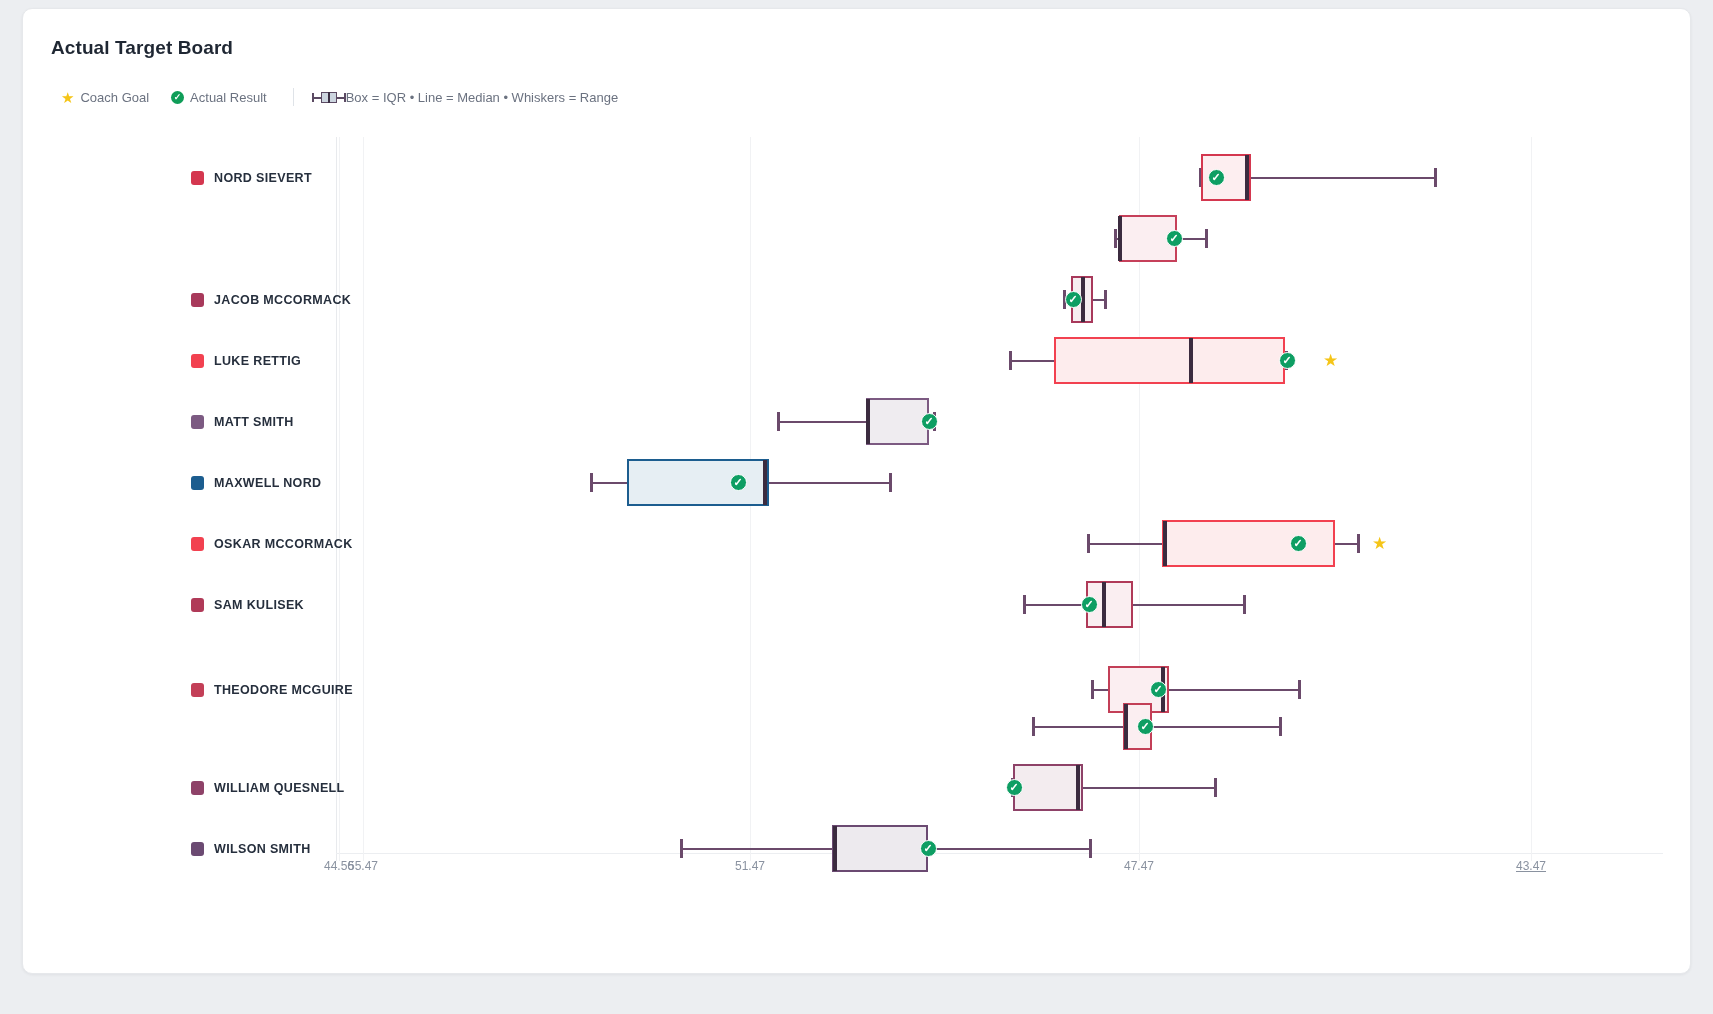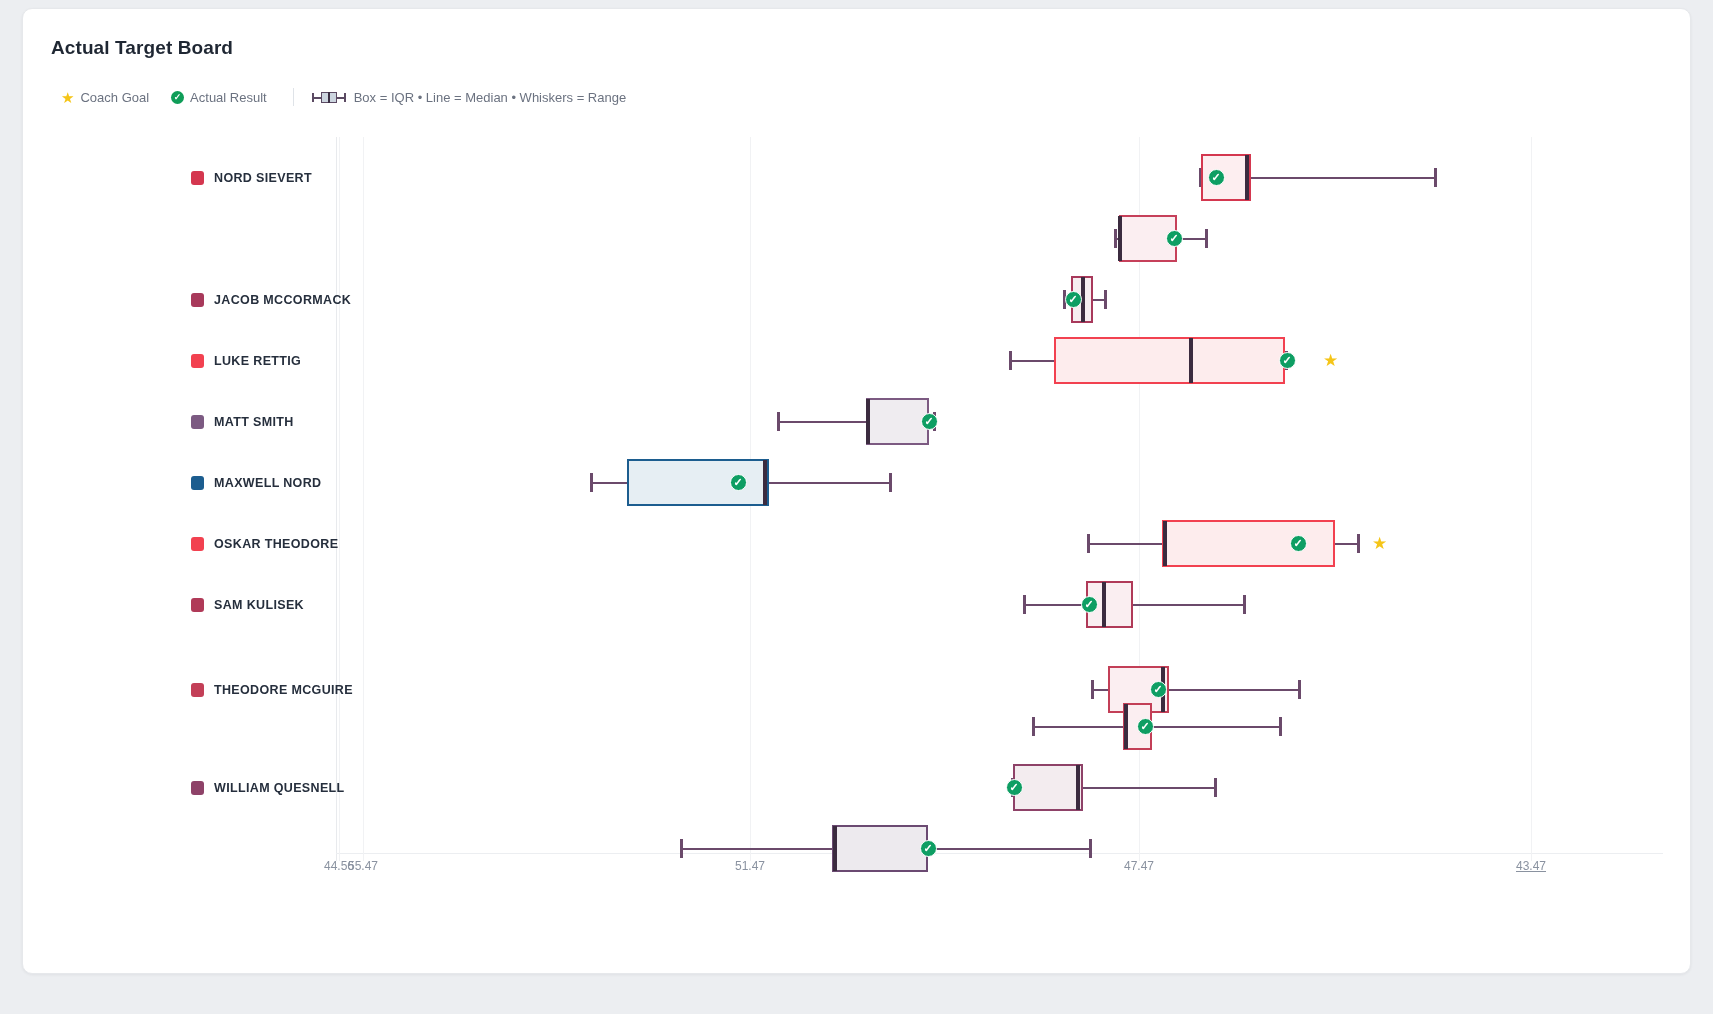--- a/index.html
+++ b/index.html
@@ -56,21 +56,21 @@
     font-size: 9px;
     line-height: 13px;
     text-align: center;
     font-weight: bold;
   }
   .legend-divider {
     width: 1px; height: 18px;
     background: #dfe3e8;
     margin: 0 18px 0 4px;
   }
-  .legend-note { display: flex; align-items: center; gap: 8px; white-space: nowrap; }
+  .legend-note { display: flex; align-items: center; gap: 0; white-space: nowrap; }
   .mini-box {
     position: relative;
     width: 34px; height: 11px;
   }
   .mini-box .mb-line {
     position: absolute; top: 5px; left: 0; width: 34px; height: 2px;
     background: #5b4a63;
   }
   .mini-box .mb-rect {
     position: absolute; top: 0px; left: 9px; width: 16px; height: 11px;
@@ -309,21 +309,21 @@
           <div class="cap" style="left: 567px; background: rgb(107, 74, 107);"></div>
           <div class="cap" style="left: 866px; background: rgb(107, 74, 107);"></div>
           <div class="boxrect" style="left: 604px; width: 142px; border-color: rgb(28, 93, 143); background: rgb(230, 238, 243);"></div>
           <div class="median" style="left: 740px;"></div>
           <div class="marker" style="left: 715px;">✓</div>
         </div>
       </div>
       <div class="row" style="top: 394px; width: 1669px;">
         <div class="row-label">
           <span class="swatch" style="background: rgb(242, 65, 80);"></span>
-          <span class="row-name">OSKAR THEODORE</span>
+          <span class="row-name">OSKAR MCCORMACK</span>
         </div>
         <div class="bp">
           <div class="whisker" style="left: 1064px; width: 75px; background: rgb(107, 74, 107);"></div>
           <div class="whisker" style="left: 1312px; width: 22px; background: rgb(107, 74, 107);"></div>
           <div class="cap" style="left: 1064px; background: rgb(107, 74, 107);"></div>
           <div class="cap" style="left: 1334px; background: rgb(107, 74, 107);"></div>
           <div class="boxrect" style="left: 1139px; width: 173px; border-color: rgb(242, 65, 80); background: rgb(253, 236, 237);"></div>
           <div class="median" style="left: 1140px;"></div>
           <div class="marker" style="left: 1275px;">✓</div>
           <div class="goalstar" style="left: 1357px;">★</div>
@@ -379,20 +379,24 @@
           <div class="whisker" style="left: 988px; width: 2px; background: rgb(107, 74, 107);"></div>
           <div class="whisker" style="left: 1060px; width: 131px; background: rgb(107, 74, 107);"></div>
           <div class="cap" style="left: 988px; background: rgb(107, 74, 107);"></div>
           <div class="cap" style="left: 1191px; background: rgb(107, 74, 107);"></div>
           <div class="boxrect" style="left: 990px; width: 70px; border-color: rgb(142, 66, 104); background: rgb(243, 236, 239);"></div>
           <div class="median" style="left: 1053px;"></div>
           <div class="marker" style="left: 991px;">✓</div>
         </div>
       </div>
       <div class="row" style="top: 699px; width: 1669px;">
+        <div class="row-label">
+          <span class="swatch" style="background: rgb(107, 74, 114);"></span>
+          <span class="row-name">WILSON SMITH</span>
+        </div>
         <div class="bp">
           <div class="whisker" style="left: 657px; width: 152px; background: rgb(107, 74, 107);"></div>
           <div class="whisker" style="left: 905px; width: 161px; background: rgb(107, 74, 107);"></div>
           <div class="cap" style="left: 657px; background: rgb(107, 74, 107);"></div>
           <div class="cap" style="left: 1066px; background: rgb(107, 74, 107);"></div>
           <div class="boxrect" style="left: 809px; width: 96px; border-color: rgb(107, 74, 114); background: rgb(237, 234, 238);"></div>
           <div class="median" style="left: 810px;"></div>
           <div class="marker" style="left: 905px;">✓</div>
         </div>
       </div>

